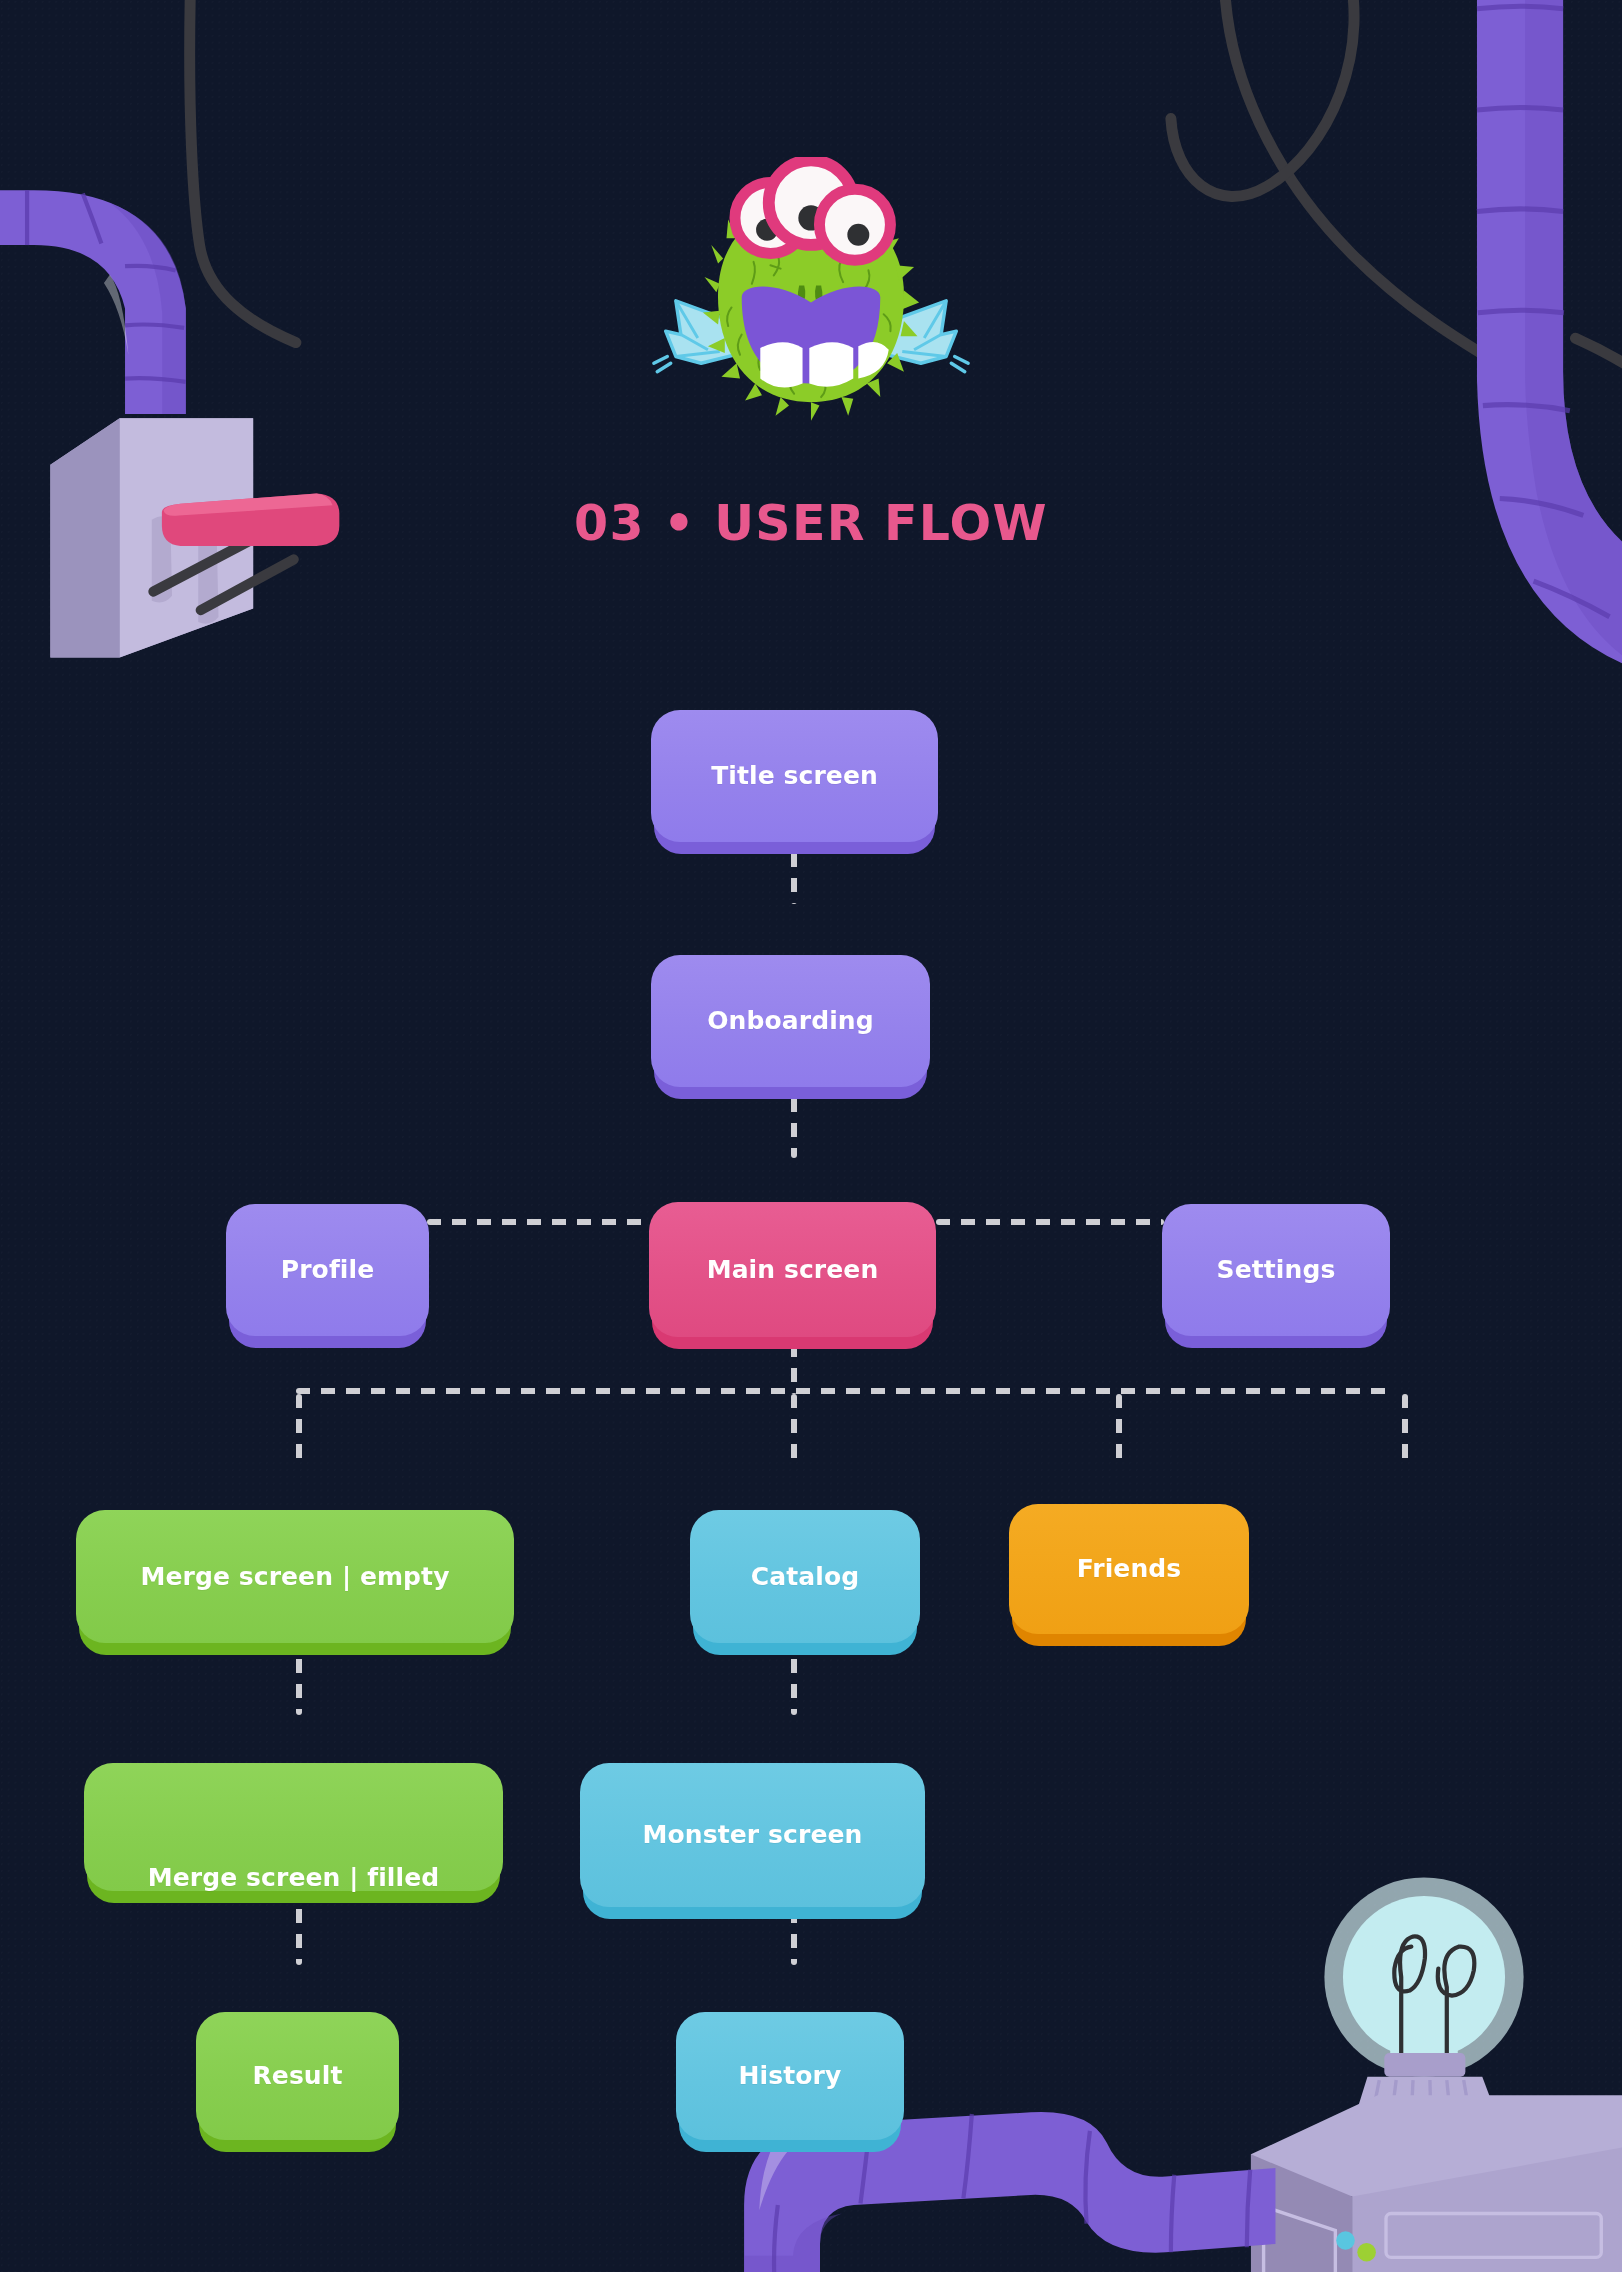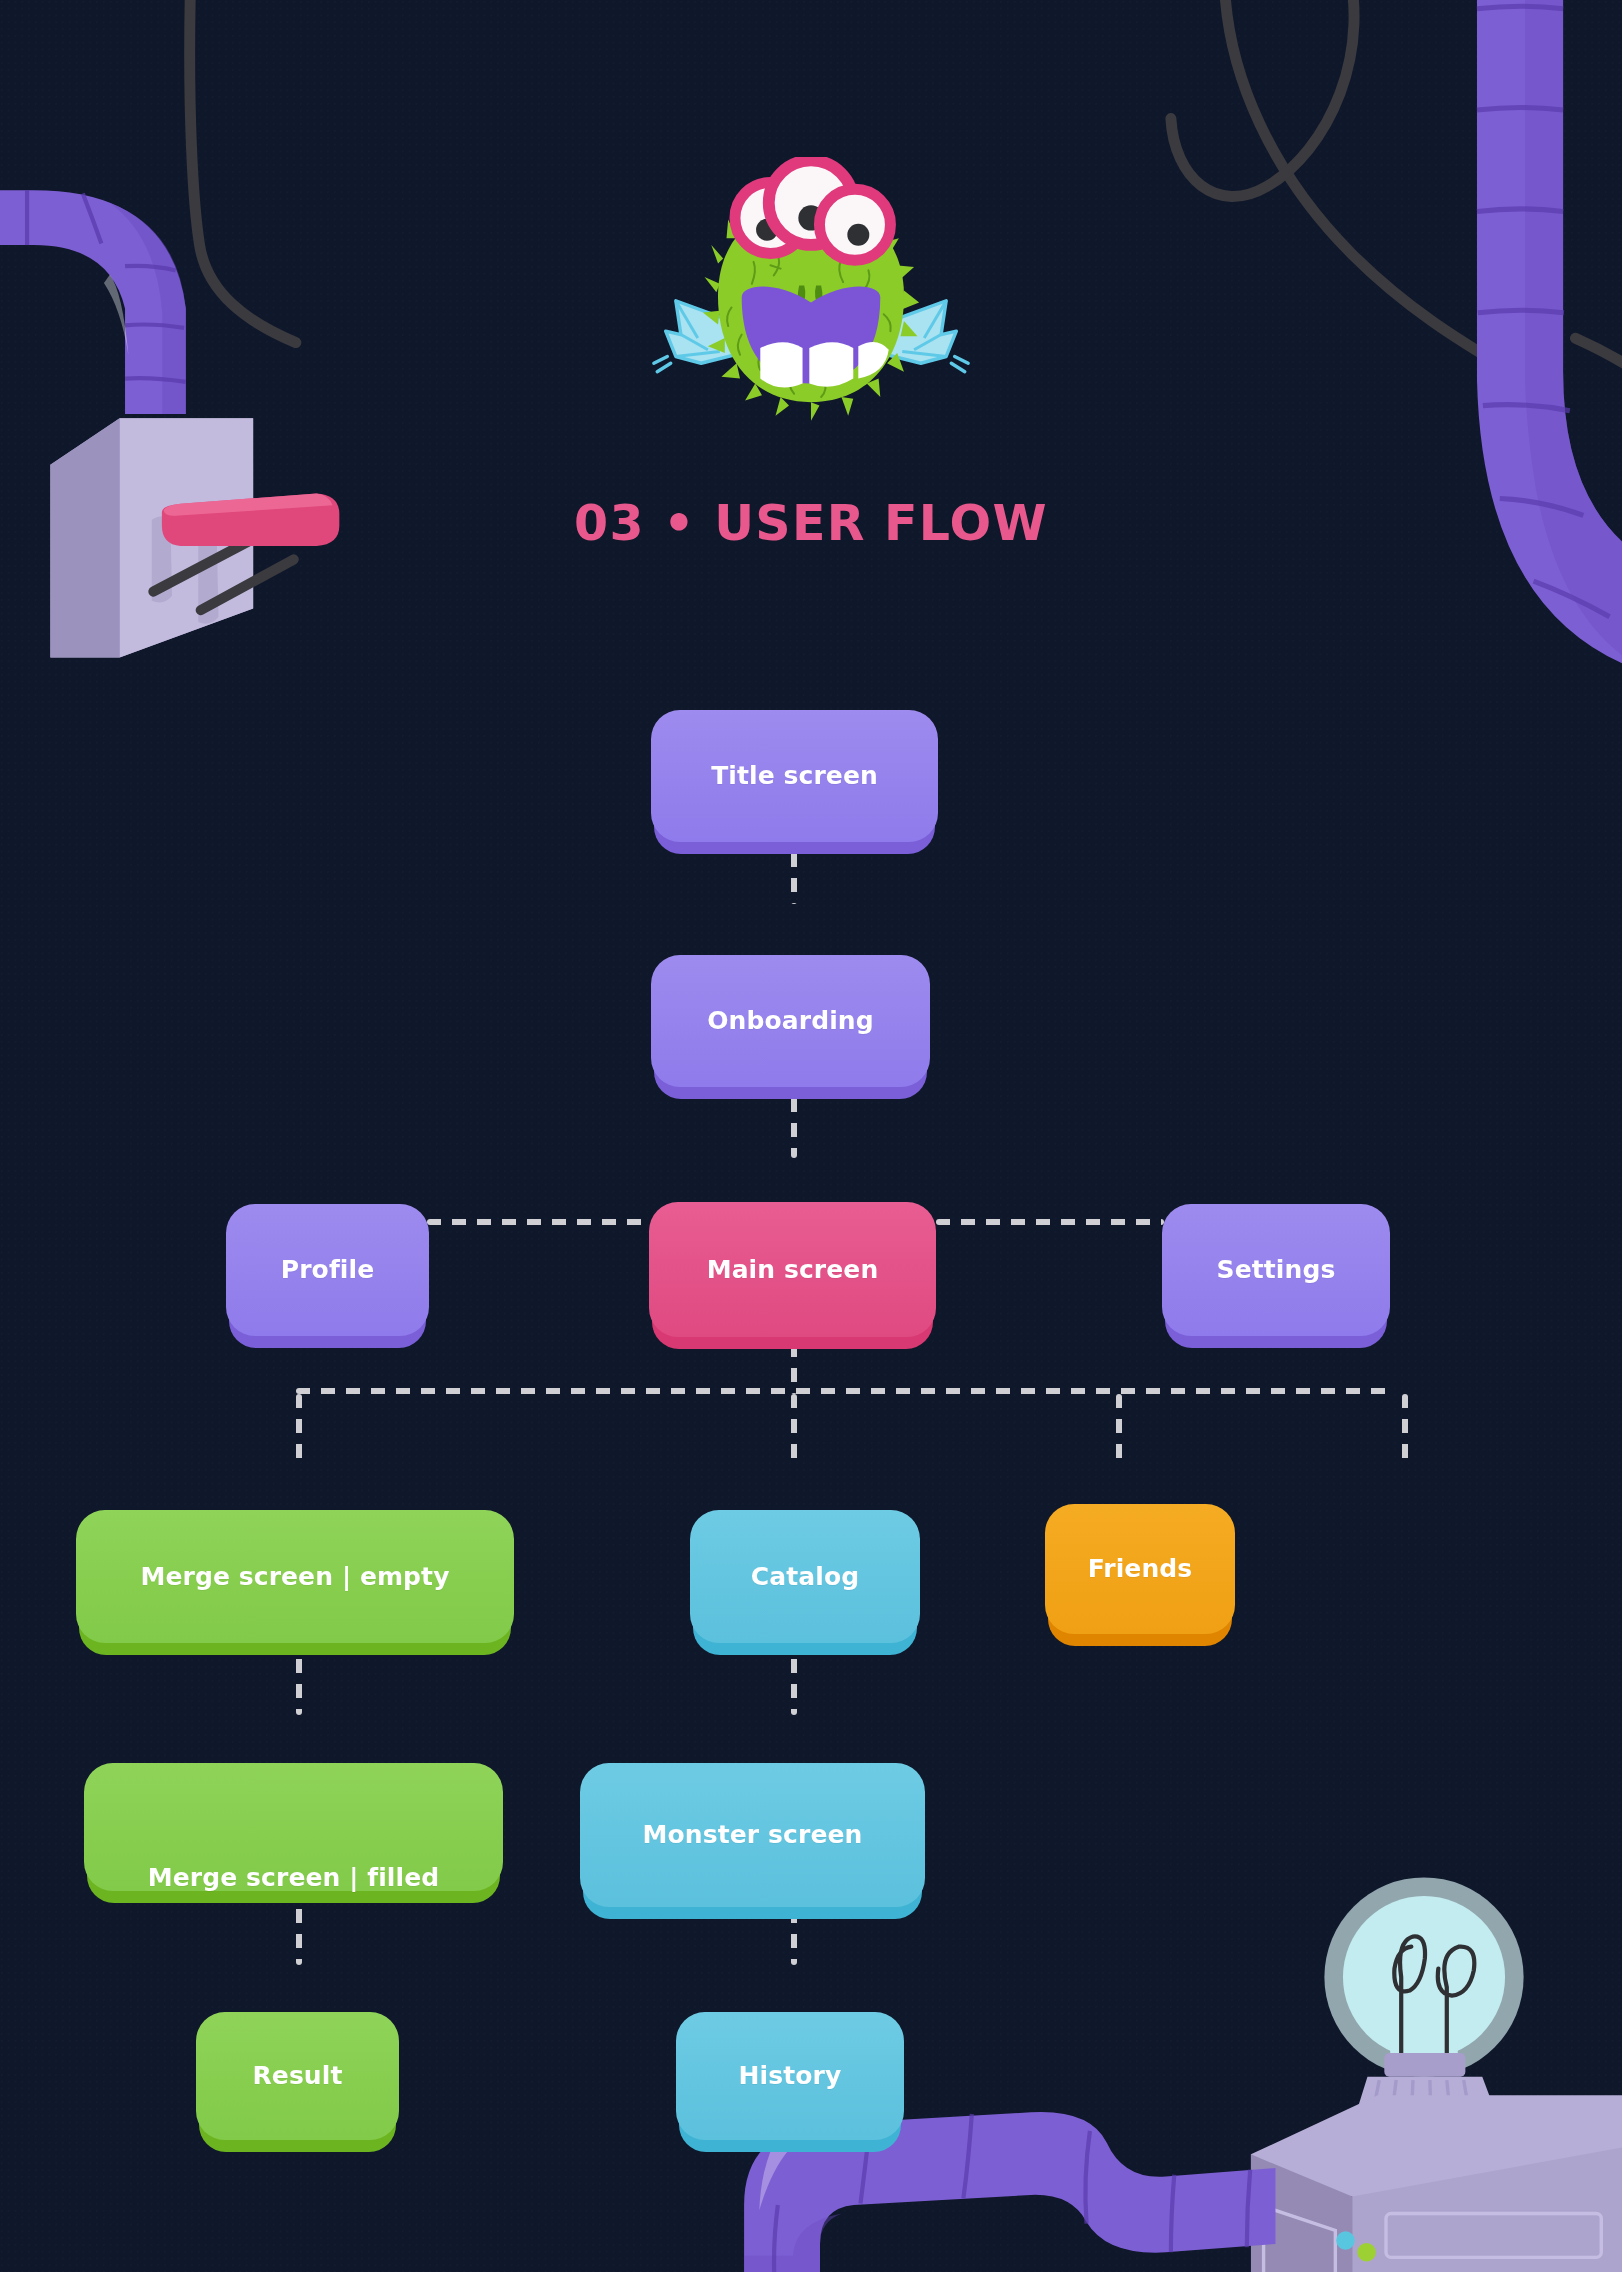--- a/index.html
+++ b/index.html
@@ -355,21 +355,21 @@
     <div class="node v-green" style="left:76px; top:1462px; width:438px; height:133px;">
       <div class="face"></div>
       <span class="lbl">Merge screen | empty</span>
     </div>
 
     <div class="node v-blue" style="left:690px; top:1462px; width:230px; height:133px;">
       <div class="face"></div>
       <span class="lbl">Catalog</span>
     </div>
 
-    <div class="node v-orange" style="left:1045px; top:1456px; width:190px; height:130px;">
+    <div class="node v-orange" style="left:1009px; top:1456px; width:240px; height:130px;">
       <div class="face"></div>
       <span class="lbl">Friends</span>
     </div>
 
 
     <div class="node v-green" style="left:84px; top:1715px; width:419px; height:128px;align-items:flex-end;">
       <div class="face"></div>
       <span class="lbl">Merge screen | filled</span>
     </div>
 

